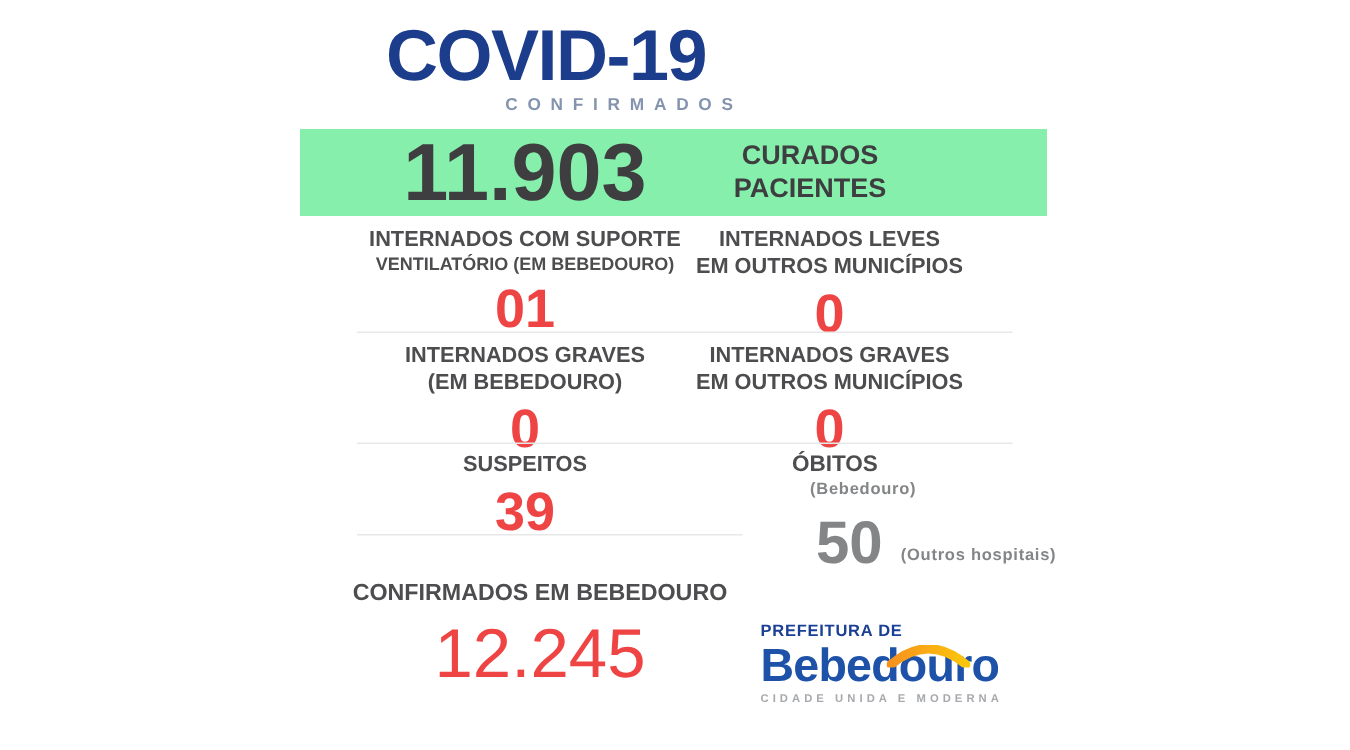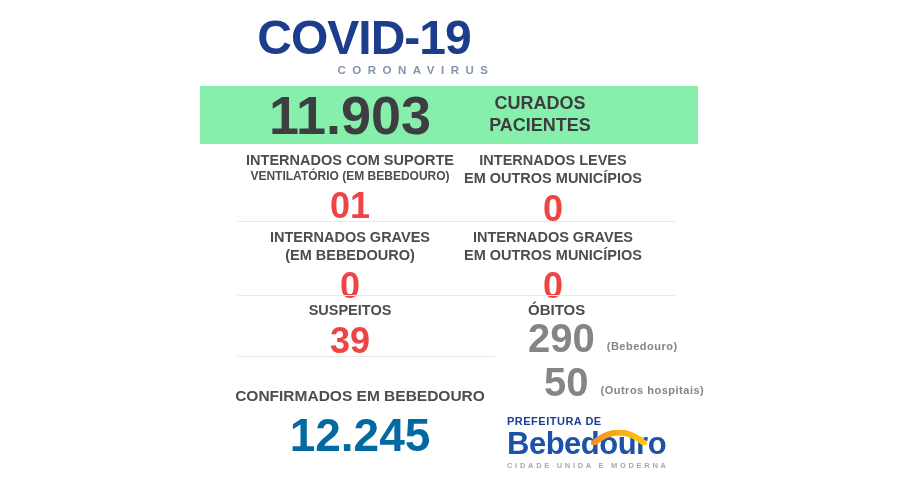--- a/index.html
+++ b/index.html
@@ -41,38 +41,38 @@
   .obitos-label { font-size:15px; font-weight:bold; color:#4D4D4F; }
   .obitos-row { display:flex; align-items:flex-end; margin-top:2px; }
   .obitos-row.second { margin-top:8px; margin-left:16px; }
   .obitos-val { font-size:40px; font-weight:800; color:#838587; line-height:0.9; }
   .obitos-note { font-size:11px; font-weight:bold; color:#838587; margin-left:12px; padding-bottom:4px; letter-spacing:0.5px; }
 
   
   .confirmados { position:absolute; left:210px; top:387px; width:300px; text-align:center; }
   .confirmados .l1 { font-size:15.5px; font-weight:bold; color:#4D4D4F; line-height:1.2; }
   .confirmados .l2 { font-size:13px; font-style:italic; color:#58595B; margin-top:1px; }
-  .confirmados .val { font-size:46px; font-weight:700; color:#0369a1; line-height:1; margin-top:6px; }
+  .confirmados .val { font-size:46px; font-weight:400; color:#ef4444; line-height:1; margin-top:6px; }
 
   
   .city-logo { position:absolute; left:507px; top:415px; }
   .pref { font-size:11px; font-weight:800; color:#1B3F94; letter-spacing:0.5px; }
   .city-name { position:relative; display:inline-block; font-size:31px; font-weight:800; color:#1D52A8;
     line-height:1; letter-spacing:-0.5px; margin-top:1px; }
   .arc { position:absolute; left:84px; top:-9px; }
   .tagline { font-size:7.5px; font-weight:600; color:#A7A9AC; letter-spacing:2.7px; margin-top:2px; }
 </style>
 </head>
 <body>
 
 <div class="page">
 
   <div class="covid-logo">
     <div class="covid-title">COVID-19</div>
-    <div class="covid-sub">CORONAVIRUS</div>
+    <div class="covid-sub">CONFIRMADOS</div>
   </div>
 
   <div class="banner">
     <div class="banner-value">11.903</div>
     <div class="banner-label">
       <div>CURADOS</div>
       <div>PACIENTES</div>
     </div>
   </div>
 
@@ -105,21 +105,20 @@
   <div class="divider" id="divider2"></div>
 
   <div class="stat" id="stat4">
     <div class="l1">SUSPEITOS</div>
     <div class="val">39</div>
   </div>
 
   <div class="obitos">
     <div class="obitos-label">ÓBITOS</div>
     <div class="obitos-row">
-      <span class="obitos-val">290</span>
       <span class="obitos-note">(Bebedouro)</span>
     </div>
     <div class="obitos-row second">
       <span class="obitos-val">50</span>
       <span class="obitos-note">(Outros hospitais)</span>
     </div>
   </div>
 
   <div class="divider" id="divider3"></div>
 

